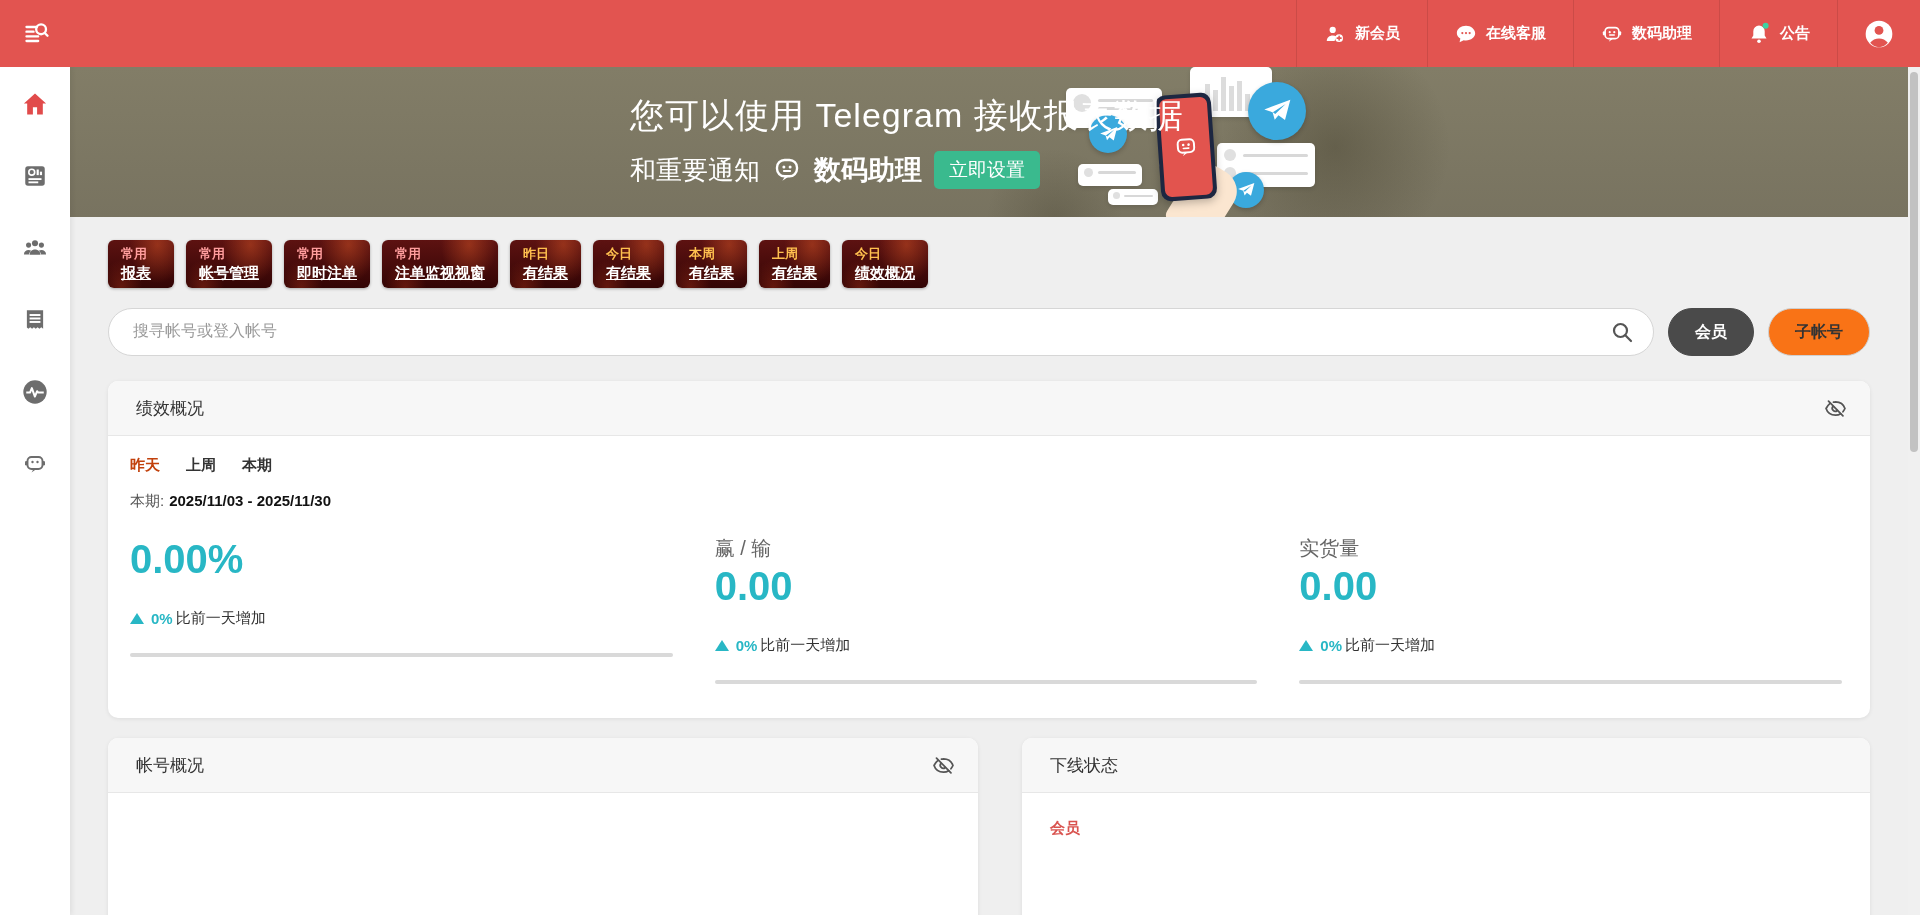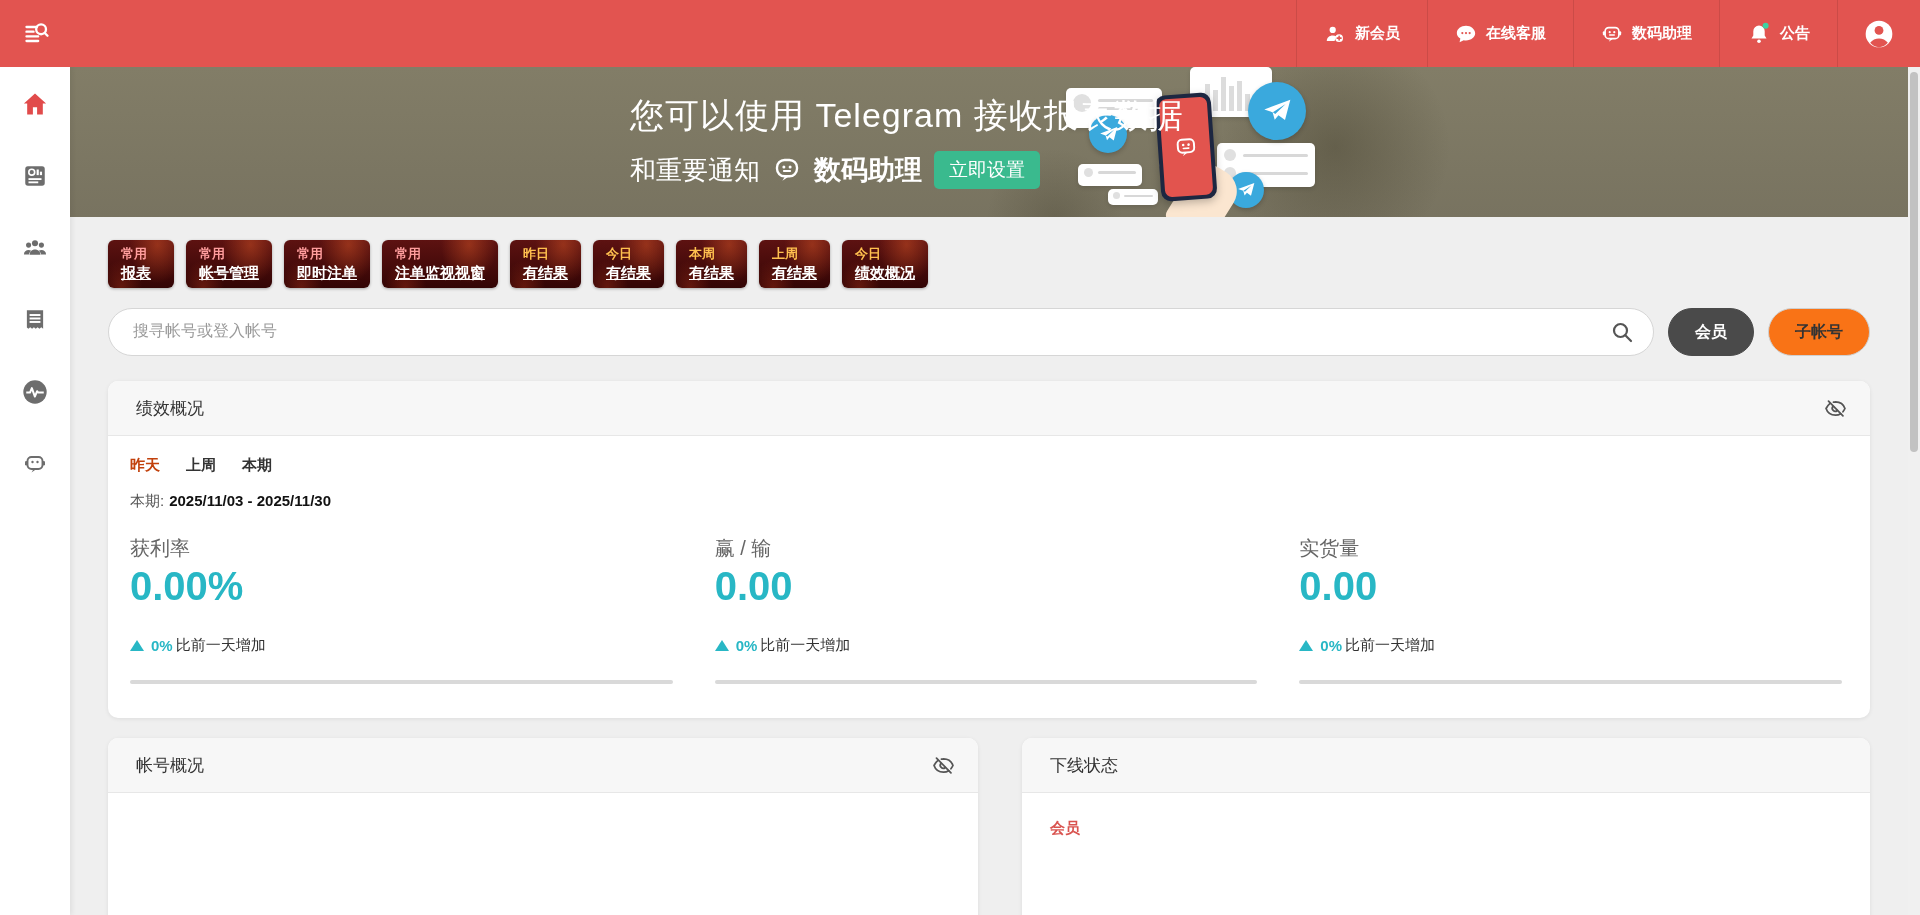--- a/index.html
+++ b/index.html
@@ -406,21 +406,20 @@
         <div class="tabs">
           <span class="tab active">昨天</span>
           <span class="tab">上周</span>
           <span class="tab">本期</span>
         </div>
         <div class="period">
           <span>本期:</span><b>2025/11/03 - 2025/11/30</b>
         </div>
         <div class="metrics">
           <div class="metric">
-            <div class="m-label">获利率</div>
             <div class="m-value">0.00%</div>
             <div class="m-change">
               <span class="up-tri"></span>
               <span class="m-pct">0%</span>
               <span>比前一天增加</span>
             </div>
             <div class="m-bar"></div>
           </div>
           <div class="metric">
             <div class="m-label">赢 / 输</div>

